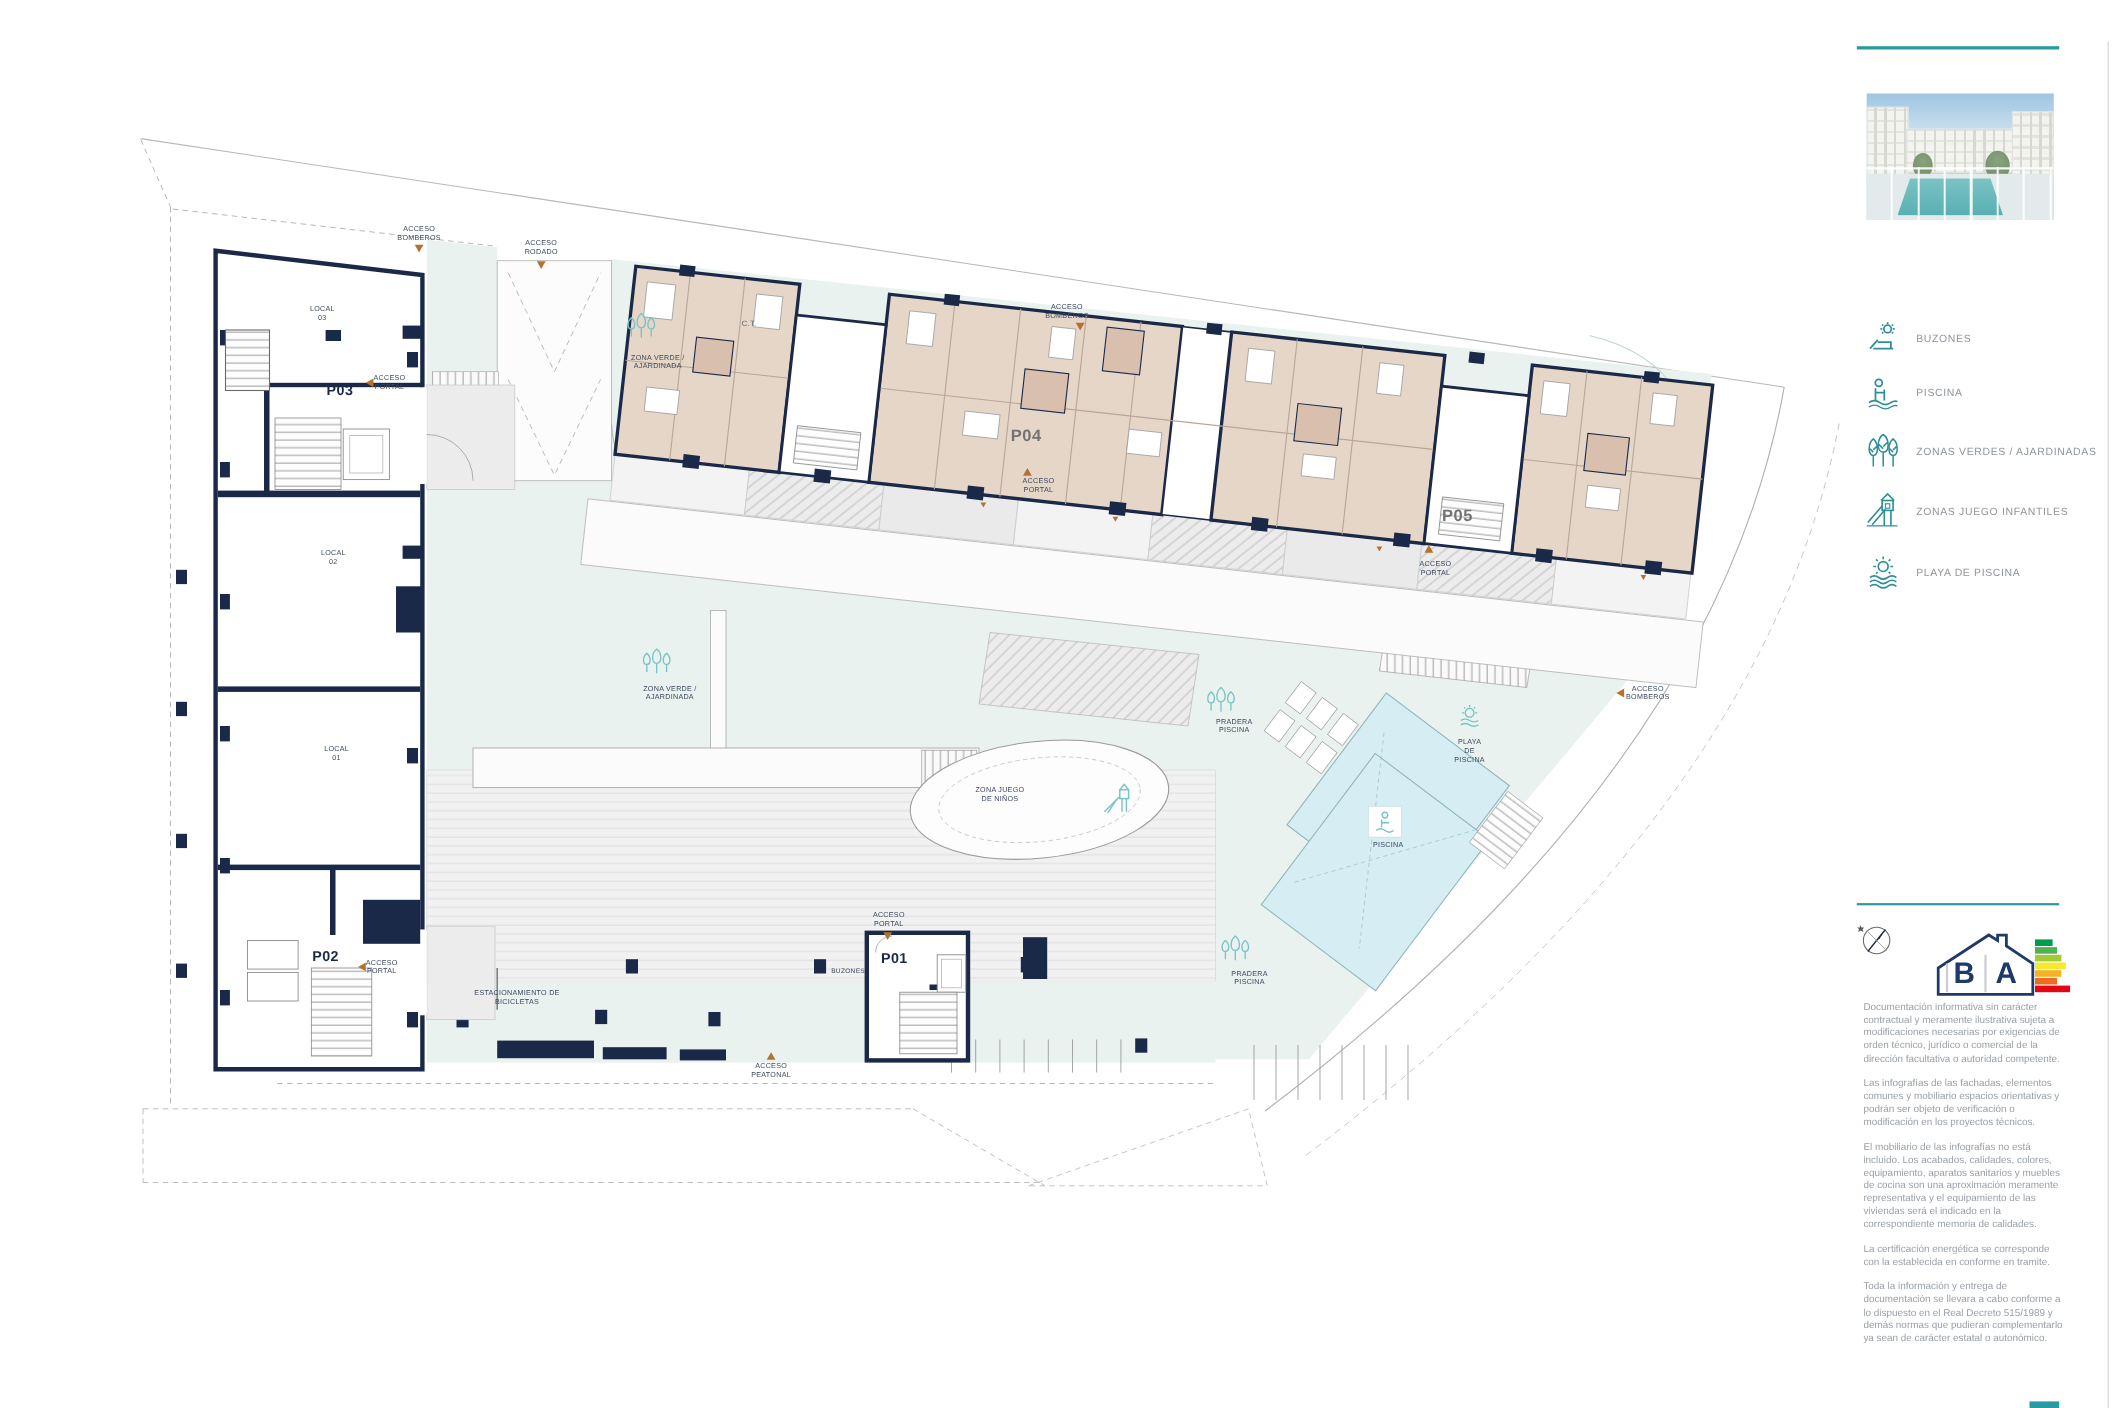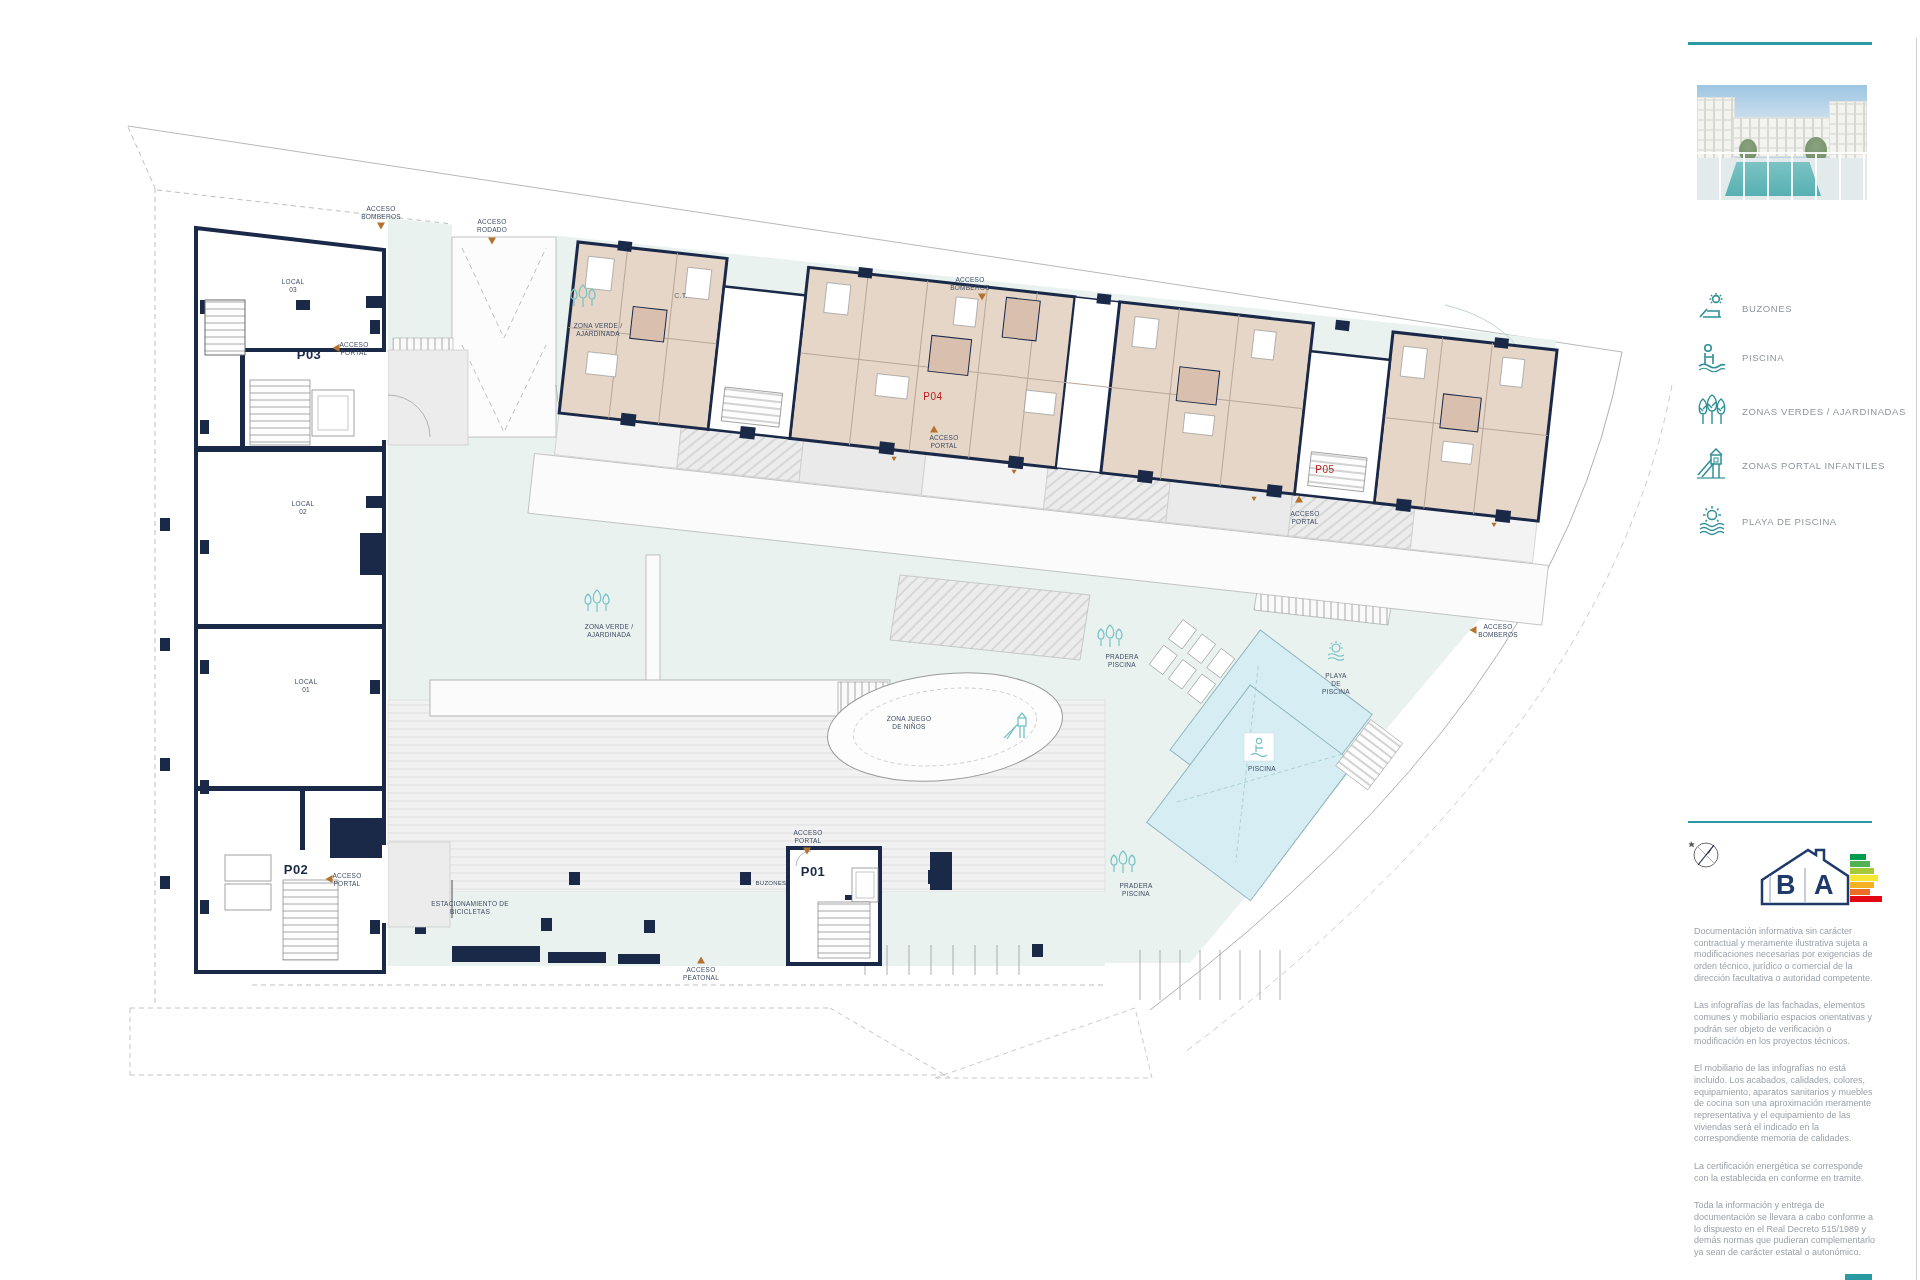--- a/index.html
+++ b/index.html
@@ -1,31 +1,31 @@
 <!DOCTYPE html>
 <html><head>
 <meta charset="utf-8">
 <style>
   html,body{margin:0;padding:0;background:#fff;font-family:"Liberation Sans",sans-serif}
   #stage{position:relative;width:1920px;height:1280px;background:#fff;overflow:hidden}
   .abs{position:absolute}
   svg{display:block}
   .plan-label{position:absolute;transform:translate(-50%,-50%);font-size:6.5px;line-height:1.25;
     color:#3c4a60;letter-spacing:.25px;text-align:center;white-space:pre-line}
-  .plan-label.big{font-size:10px;font-weight:normal;color:#b91c1c;letter-spacing:.5px}
+  .plan-label.big{font-size:15px;font-weight:bold;color:#737373;letter-spacing:.5px}
   .plan-label.mid{font-size:13px;font-weight:bold;color:#1b2949;letter-spacing:.4px}
   .plan-label.sm6{font-size:6px}
   .plan-label.gray{color:#5b6570}
   .mk{position:absolute;width:0;height:0;border-left:4px solid transparent;border-right:4px solid transparent;
     border-top:7px solid #b5722f;transform:translate(-50%,-50%) rotate(var(--r,0deg)) scale(var(--s,1))}
   .legend-item{position:absolute;display:flex;align-items:center;gap:12px;height:36px}
   .legend-icon{width:36px;height:36px;flex:0 0 36px;display:flex;align-items:center;justify-content:center}
   .legend-label{font-size:9.5px;color:#8f959b;letter-spacing:.6px;white-space:nowrap}
   .disc{position:absolute;left:1694px;top:910px;width:184px}
-  .disc p{margin:16px 0 11px 0;font-size:9px;line-height:1.3;color:#9aa1a8}
+  .disc p{margin:0 0 11px 0;font-size:9px;line-height:1.3;color:#9aa1a8}
   .tealline{position:absolute;background:#2a9aa2}
   .photo{position:absolute;left:1697px;top:85px;width:170px;height:115px;overflow:hidden;background:#b9d3e6}
   .photo .sky{position:absolute;left:0;top:0;width:100%;height:45px;background:linear-gradient(#9ec5e2,#d8e7f2)}
   .photo .bldg{position:absolute;background:#f3f3f0;box-shadow:inset 0 0 0 1px #e0e0dc}
   .photo .win{background-image:repeating-linear-gradient(90deg,transparent 0 7px,#d8d8d2 7px 9px),
     repeating-linear-gradient(0deg,transparent 0 8px,#e4e4de 8px 10px)}
   .photo .tree{position:absolute;width:18px;height:22px;background:radial-gradient(circle at 50% 35%,#8aa37f,#6d8a63);border-radius:50% 50% 45% 45%}
   .photo .deck{position:absolute;left:0;bottom:0;width:100%;height:42px;background:#e3eaec}
   .photo .pool{position:absolute;left:28px;bottom:4px;width:96px;height:34px;background:linear-gradient(#7cc3c4,#57b0b2);
     clip-path:polygon(12% 0,88% 0,100% 100%,0 100%)}
@@ -456,21 +456,21 @@
       <svg width="34" height="34" viewBox="0 0 34 34" fill="none" stroke="#2e8f96" stroke-width="1.5">
         <rect x="16" y="7" width="10" height="9"></rect>
         <path d="M15,7 L21,1 L27,7"></path>
         <rect x="19" y="10" width="4" height="4" stroke-width="1"></rect>
         <line x1="18" y1="16" x2="18" y2="30"></line>
             <line x1="24" y1="16" x2="24" y2="30"></line>
         <path d="M16,12 L3,27 M19,15 L7,29"></path>
         <line x1="2" y1="30" x2="30" y2="30" stroke-width="1.2"></line>
       </svg>
     </span>
-    <span class="legend-label">ZONAS PORTAL INFANTILES</span>
+    <span class="legend-label">ZONAS JUEGO INFANTILES</span>
   </div>
   <div class="legend-item" style="left:1694px;top:503px">
     <span class="legend-icon">
       <svg width="34" height="34" viewBox="0 0 34 34" fill="none" stroke="#2e8f96" stroke-width="1.5">
         <circle cx="17" cy="11" r="4.5"></circle>
         <path d="M17,2 L17,4.5 M23.5,4.5 L22,6 M26,11 L23.5,11 M10.5,4.5 L12,6 M8,11 L10.5,11 M23.5,17.5 L22,16 M10.5,17.5 L12,16"></path>
         <path d="M5,21 q4,-3 8,0 q4,3 8,0 q4,-3 8,0 M5,25 q4,-3 8,0 q4,3 8,0 q4,-3 8,0 M5,29 q4,-3 8,0 q4,3 8,0 q4,-3 8,0"></path>
       </svg>
     </span>
     <span class="legend-label">PLAYA DE PISCINA</span>

